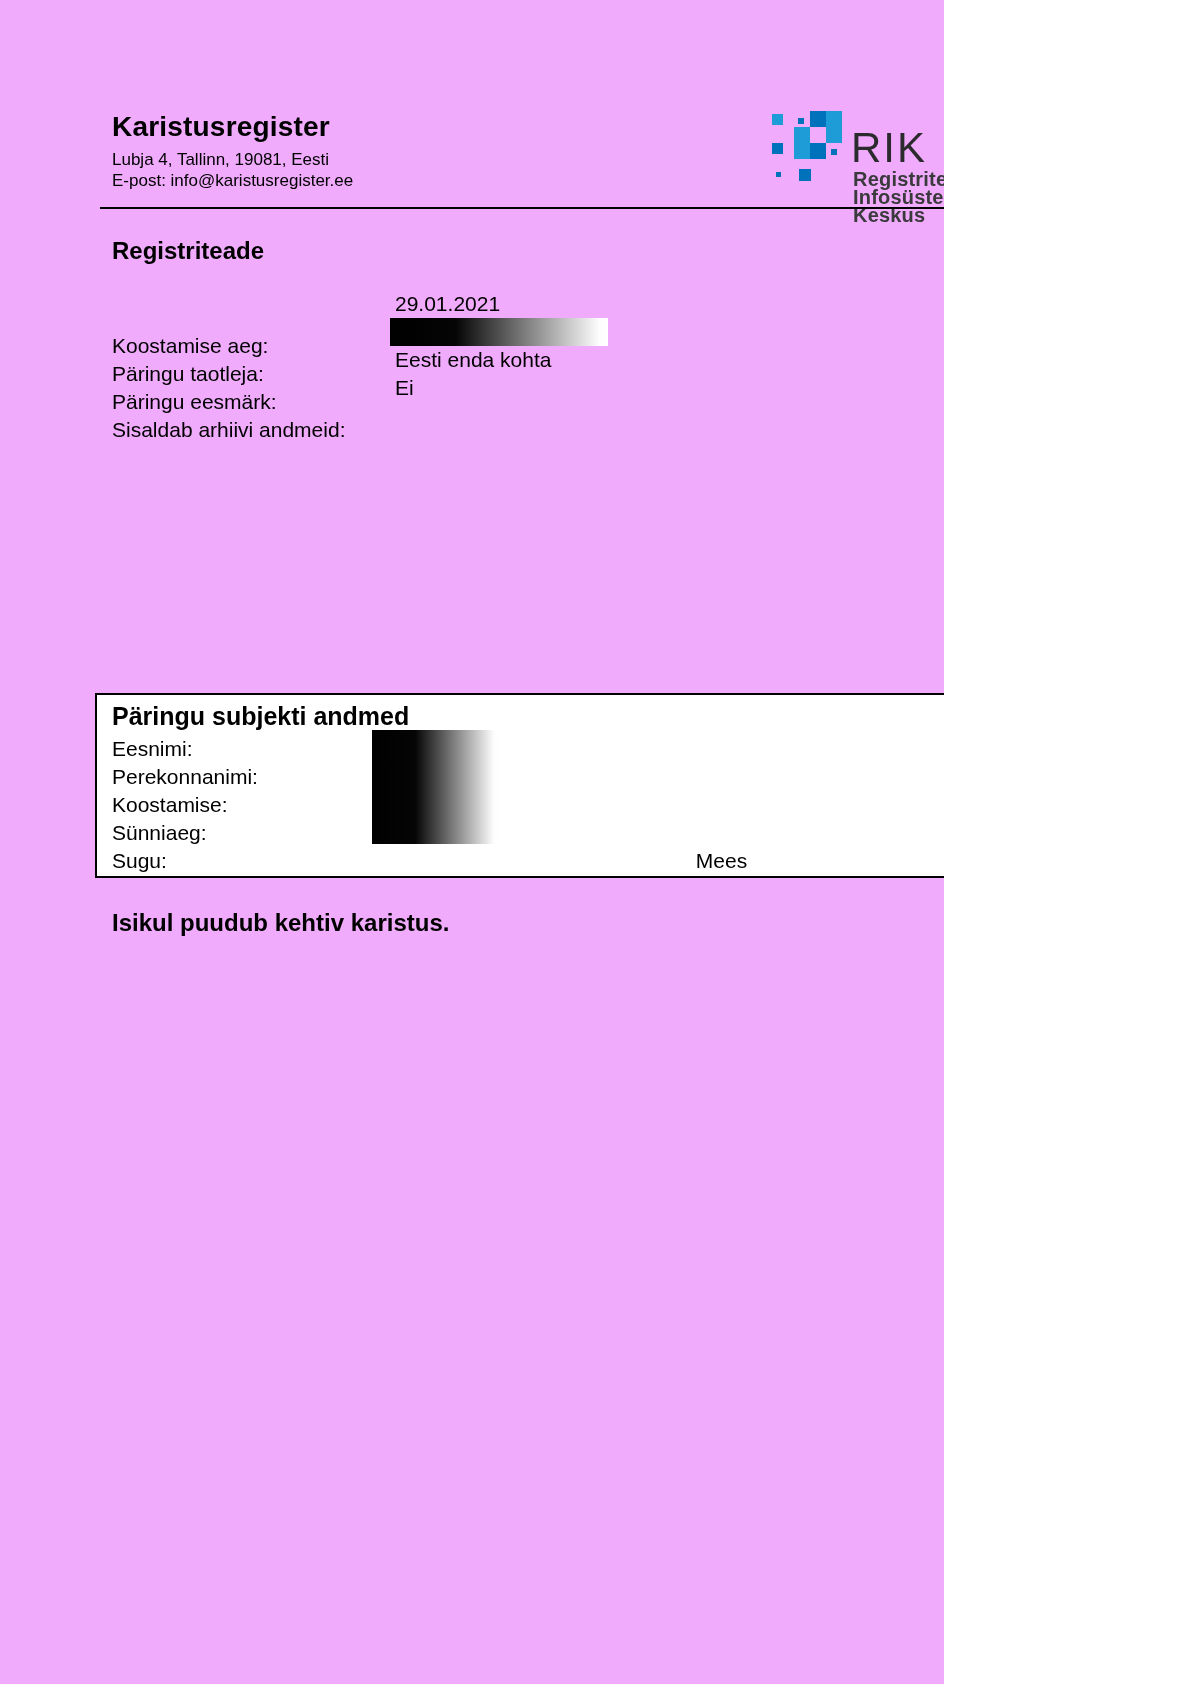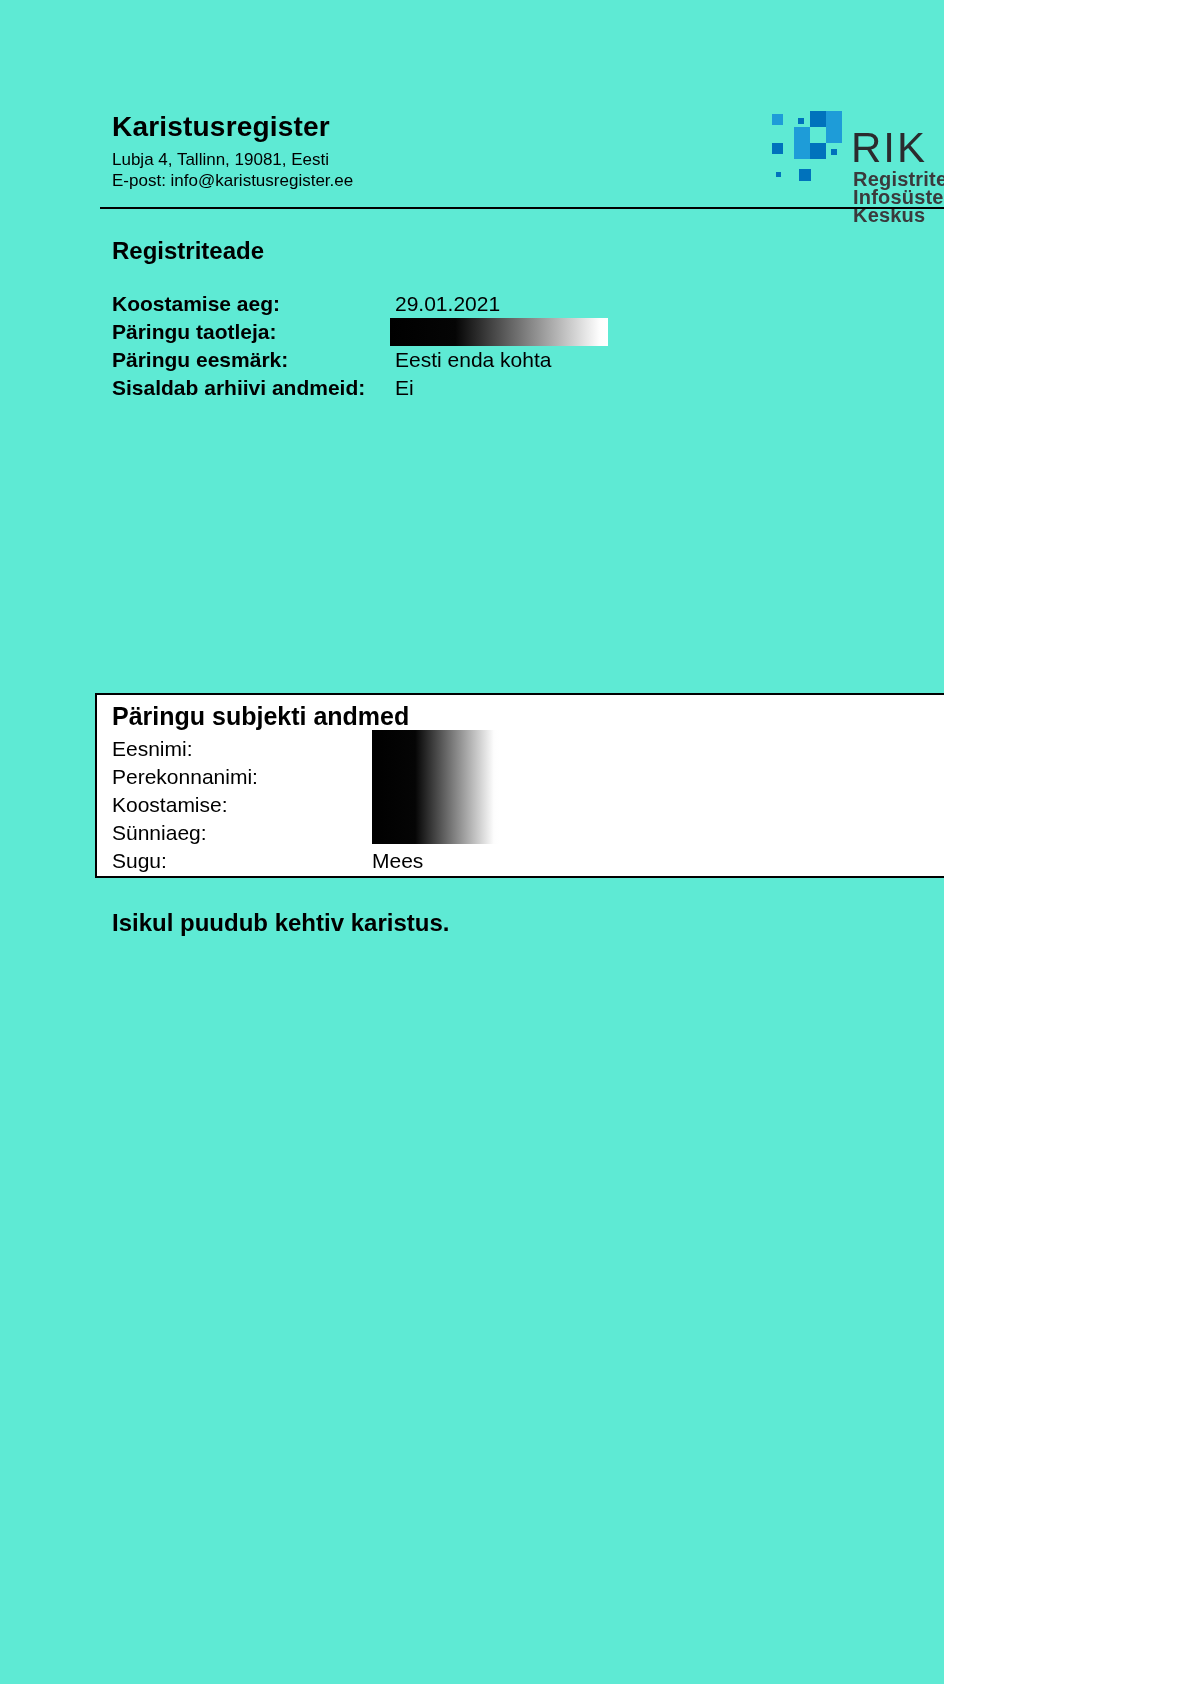--- a/index.html
+++ b/index.html
@@ -1,19 +1,19 @@
 <!DOCTYPE html>
 <html><head>
 <meta charset="utf-8">
 <style>
   html,body{margin:0;padding:0;background:#ffffff;}
   .page{
     position:relative;
     width:944px;height:1684px;
-    background:#5eead4;
+    background:#f0abfc;
     font-family:"Liberation Sans", sans-serif;
     color:#000;
     overflow:hidden;
   }
   
   .org-name{
     position:absolute;left:112px;top:110px;
     font-size:28px;font-weight:bold;line-height:34px;
     letter-spacing:0.2px;
   }
@@ -61,42 +61,42 @@
   
   .doc-title{
     position:absolute;left:112px;top:236px;
     font-size:24px;font-weight:bold;line-height:30px;
   }
   .fields{
     position:absolute;left:112px;top:290px;width:700px;
     font-size:21px;line-height:28px;
   }
   .frow{display:flex;height:28px;}
-  .flabel{width:283px;font-weight:bold;flex:none;}
+  .flabel{width:283px;font-weight:normal;flex:none;margin-top:42px;}
   .fvalue{flex:1;}
   .redact-bar{
     width:218px;height:28px;margin-left:-5px;
     background:linear-gradient(90deg,#000 0%,#050505 30%,#fdfdfd 96%,#fff 100%);
   }
   
   .subject-box{
     position:absolute;left:95px;top:693px;width:989px;height:181px;
     border:2px solid #000;background:#fff;
   }
   .box-title{
     position:absolute;left:15px;top:8px;
     font-size:25px;font-weight:bold;line-height:26px;
   }
   .box-rows{
     position:absolute;left:15px;top:40px;right:15px;
     font-size:21px;line-height:28px;
   }
   .brow{display:flex;height:28px;}
   .blabel{width:260px;flex:none;}
-  .bvalue{flex:1;}
+  .bvalue{flex:1;text-align:center;}
   .box-redact{
     position:absolute;left:275px;top:35px;width:127px;height:114px;
     background:linear-gradient(90deg,#000 0%,#050505 34%,#fdfdfd 96%,#fff 100%);
   }
   .statement{
     position:absolute;left:112px;top:908px;margin:0;
     font-size:24px;font-weight:bold;line-height:30px;
   }
   .page-footer{
     position:absolute;left:1028px;top:1624px;

